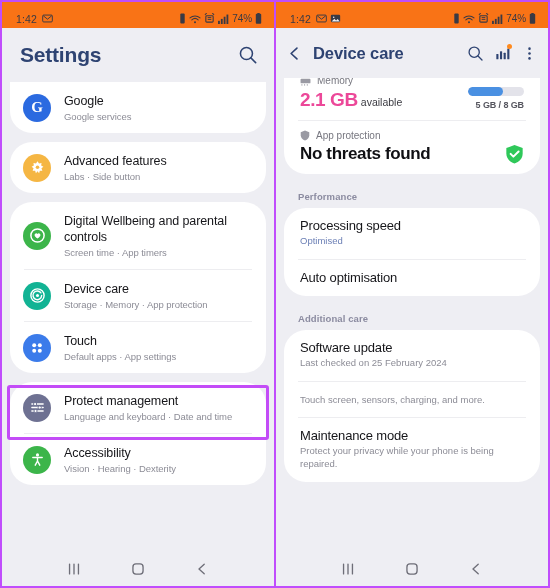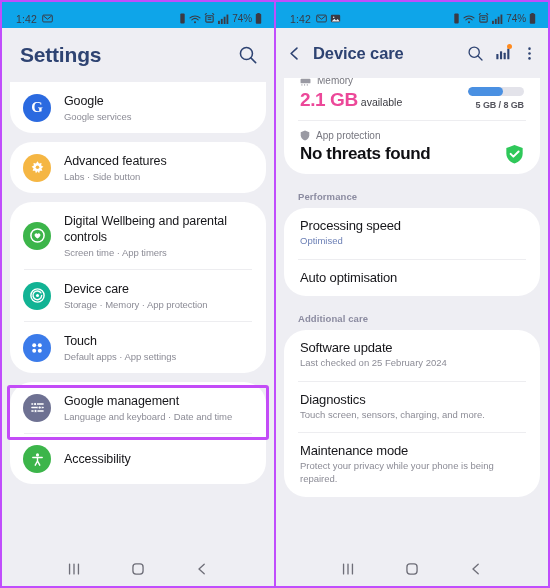--- a/index.html
+++ b/index.html
@@ -20,21 +20,21 @@
   }
   .panel.left  { border-right-width: 1px; }
   .panel.right { border-left-width: 1px; }
 
   
   .statusbar {
     height: 26px; flex: 0 0 26px;
     display: flex; align-items: center;
     padding: 7px 12px 0 14px;
     font-size: 10px; color: #3a3a44;
-    background: #0ea5e9;
+    background: #f97316;
   }
   .sb-time { font-size: 10.5px; letter-spacing: .1px; }
   .sb-left-icons { display: flex; align-items: center; gap: 3px; margin-left: 5px; }
   .sb-right { margin-left: auto; display: flex; align-items: center; gap: 3px; }
   .sb-pct { font-size: 10px; letter-spacing: -.1px; }
   .sb-ico { display: inline-block; }
 
   
   .hdr-settings {
     flex: 0 0 54px;
@@ -279,34 +279,35 @@
             <div class="srow">
               <div class="app-ico" style="background: rgb(110, 113, 146);">
                 <svg width="15" height="15" viewBox="0 0 16 16">
                   <path d="M2 4.3h12M2 8h12M2 11.7h12" stroke="#fff" stroke-width="1.5" stroke-linecap="round"></path>
                   <circle cx="5.4" cy="4.3" r="1.7" fill="#fff" stroke="#6e7192" stroke-width="1"></circle>
                   <circle cx="10.4" cy="8" r="1.7" fill="#fff" stroke="#6e7192" stroke-width="1"></circle>
                   <circle cx="5.9" cy="11.7" r="1.7" fill="#fff" stroke="#6e7192" stroke-width="1"></circle>
                 </svg>
               </div>
               <div class="srow-text">
-                <div class="srow-title">Google management</div>
+                <div class="srow-title">Protect management</div>
                 <div class="srow-sub">Language and keyboard  ·  Date and time</div>
               </div>
             </div>
             <div class="divider"></div>
             <div class="srow">
               <div class="app-ico" style="background: rgb(60, 181, 74);">
                 <svg width="15" height="15" viewBox="0 0 16 16">
                   <circle cx="8" cy="3.1" r="1.7" fill="#fff"></circle>
                   <path d="M3 5.9h10M8 5.9v4.2M8 9.6 5.6 14M8 9.6 10.4 14" stroke="#fff" stroke-width="1.55" stroke-linecap="round"></path>
                 </svg>
               </div>
               <div class="srow-text">
                 <div class="srow-title">Accessibility</div>
+                <div class="srow-sub">Vision  ·  Hearing  ·  Dexterity</div>
               </div>
             </div>
           </div>
         </div>
       <div class="hl" id="hl-device-care"></div>
     </div>
 
     <div class="navbar">
       <span class="nav-ico">
         <svg width="16" height="16" viewBox="0 0 18 18">
@@ -459,21 +460,20 @@
             </div>
           </div>
           <div class="dc-sec-label">Additional care</div>
           <div class="dc-card">
             <div class="dc-row">
               <div class="dc-row-title">Software update</div>
               <div class="dc-row-sub">Last checked on 25 February 2024</div>
             </div>
             <div class="divider"></div>
             <div class="dc-row">
-              <div class="dc-row-title">Diagnostics</div>
               <div class="dc-row-sub">Touch screen, sensors, charging, and more.</div>
             </div>
             <div class="divider"></div>
             <div class="dc-row">
               <div class="dc-row-title">Maintenance mode</div>
               <div class="dc-row-sub">Protect your privacy while your phone is being repaired.</div>
             </div>
           </div>
         </div>
 

